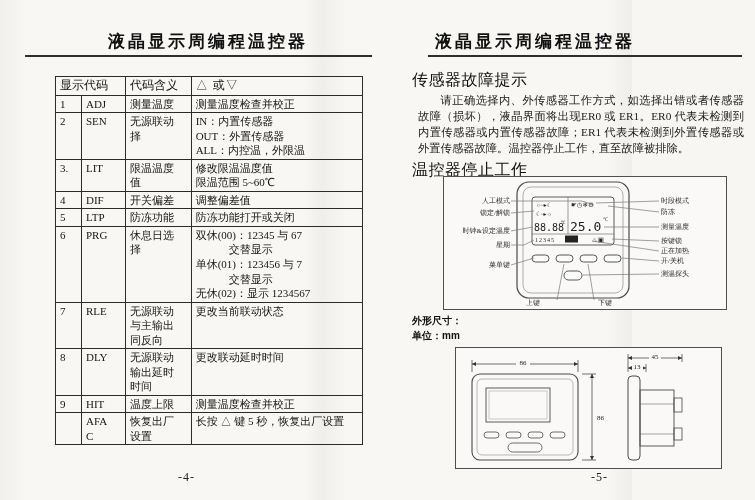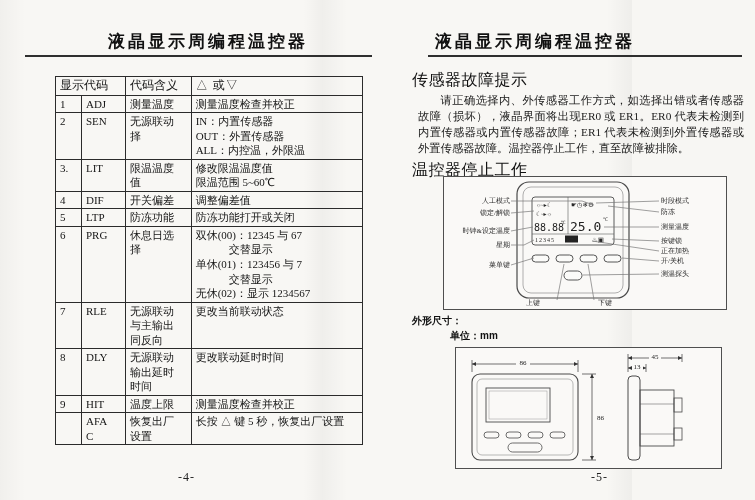--- a/index.html
+++ b/index.html
@@ -233,21 +233,21 @@
         <text x="217" y="76" class="lbl">正在加热</text>
         <text x="217" y="86" class="lbl">开/关机</text>
         <text x="217" y="99" class="lbl">测温探头</text>
 
         <text x="96" y="128" class="lbl" text-anchor="end">上键</text>
         <text x="154" y="128" class="lbl">下键</text>
       </svg>
     </div>
 
     <div class="abs dim-head" style="left:17px;top:314px;">外形尺寸：</div>
-    <div class="abs dim-head" style="left:17px;top:329px;margin-left:38px;">单位：mm</div>
+    <div class="abs dim-head" style="left:17px;top:329px;">单位：mm</div>
 
     <div class="abs fig-box" style="left:60px;top:347px;width:265px;height:120px;">
       <svg width="265" height="120" viewBox="0 0 265 120">
         <defs>
           <marker id="ah" markerWidth="7" markerHeight="6" refX="6" refY="3" orient="auto">
             <path d="M0,0 L6,3 L0,6 z" fill="#333"></path>
           </marker>
           <marker id="ahs" markerWidth="7" markerHeight="6" refX="1" refY="3" orient="auto">
             <path d="M7,0 L1,3 L7,6 z" fill="#333"></path>
           </marker>

